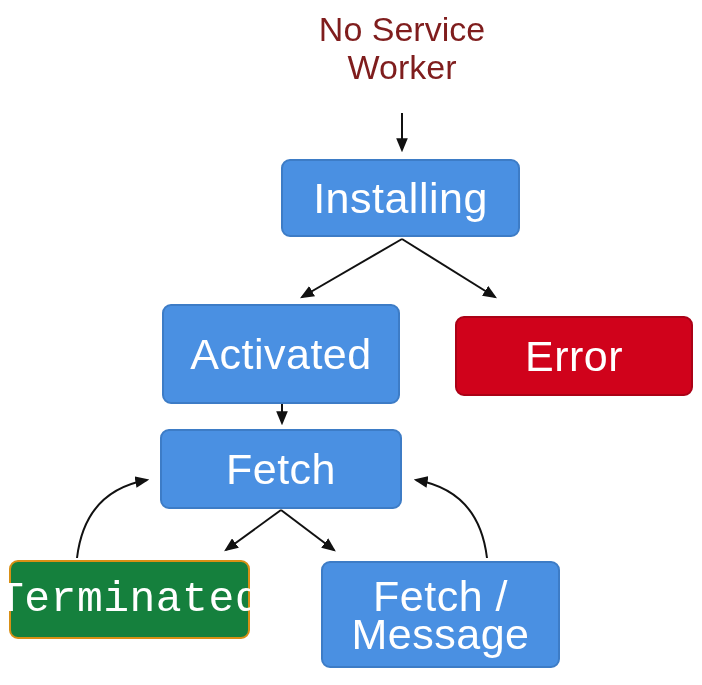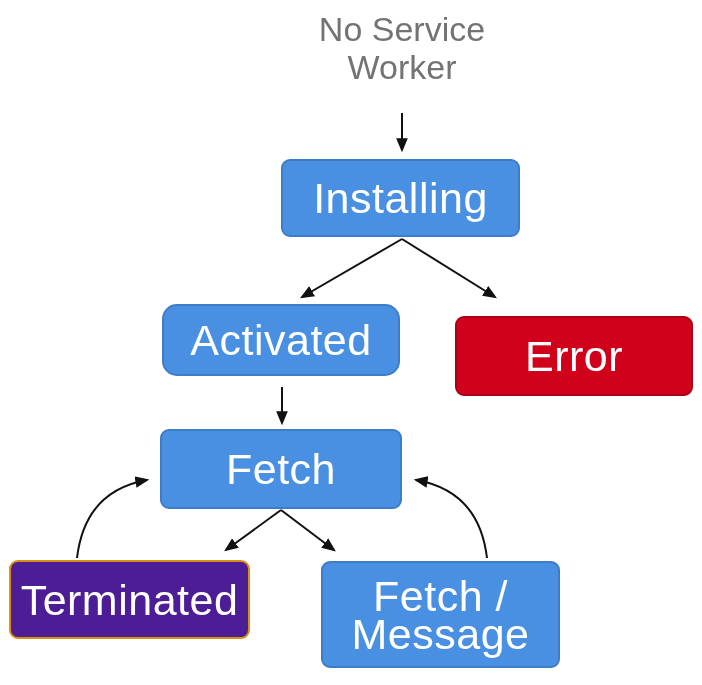--- a/index.html
+++ b/index.html
@@ -46,21 +46,21 @@
     display: flex;
     align-items: center;
     justify-content: center;
     text-align: center;
     font-size: 43px;
     line-height: 38px;
     font-weight: 400;
     letter-spacing: 0.5px;
   }
   #node-installing    { left: 281px; top: 159px; width: 239px; height: 78px; }
-  #node-activated     { left: 162px; top: 304px; width: 238px; height: 72px; border-radius: 15px; }
+  #node-activated     { left: 162px; top: 304px; width: 238px; height: 100px; }
   #node-error         { left: 455px; top: 304px; width: 238px; height: 80px; margin-top: 12px; }
   #node-idle          { left: 160px; top: 429px; width: 242px; height: 80px; }
   #node-terminated    { left: 9px;   top: 560px; width: 241px; height: 79px; }
   #node-fetch-message { left: 321px; top: 561px; width: 239px; height: 107px; }
 </style>
 </head>
 <body style="background: rgb(255, 255, 255);">
 
 <div class="canvas">
 
@@ -73,39 +73,39 @@
     <path class="edge" d="M 402 113 L 402 150" marker-end="url(#arrowhead)" stroke="#111111"></path>
     <path class="edge" d="M 402 239 L 302 297" marker-end="url(#arrowhead)" stroke="#111111"></path>
     <path class="edge" d="M 402 239 L 495 297" marker-end="url(#arrowhead)" stroke="#111111"></path>
     <path class="edge" d="M 282 387 L 282 423" marker-end="url(#arrowhead)" stroke="#111111"></path>
     <path class="edge" d="M 281 510 L 226 550" marker-end="url(#arrowhead)" stroke="#111111"></path>
     <path class="edge" d="M 281 510 L 334 550" marker-end="url(#arrowhead)" stroke="#111111"></path>
     <path class="edge" d="M 77 558 Q 85 491 147 480" marker-end="url(#arrowhead)" stroke="#111111"></path>
     <path class="edge" d="M 487 558 Q 479 491 416 480" marker-end="url(#arrowhead)" stroke="#111111"></path>
   </svg>
 
-  <div class="diagram-title" style="color: #737373;">No Service Worker</div>
+  <div class="diagram-title" style="color: #7f1d1d;">No Service Worker</div>
 
   <div class="node" id="node-installing" style="background: rgb(74, 144, 226); border-color: rgb(61, 124, 198); color: rgb(255, 255, 255);">
     <span>Installing</span>
   </div>
 
   <div class="node" id="node-activated" style="background: rgb(74, 144, 226); border-color: rgb(61, 124, 198); color: rgb(255, 255, 255);">
     <span>Activated</span>
   </div>
 
   <div class="node" id="node-error" style="background: rgb(208, 2, 27); border-color: rgb(171, 1, 22); color: rgb(255, 255, 255);">
     <span>Error</span>
   </div>
 
   <div class="node" id="node-idle" style="background: rgb(74, 144, 226); border-color: rgb(61, 124, 198); color: rgb(255, 255, 255);">
     <span>Fetch</span>
   </div>
 
-  <div class="node" id="node-terminated" style="background: #4c1d95; border-color: rgb(217, 143, 21); color: rgb(255, 255, 255);">
+  <div class="node" id="node-terminated" style="background: #15803d; border-color: rgb(217, 143, 21); color: rgb(255, 255, 255); font-family: Liberation Mono, monospace;">
     <span>Terminated</span>
   </div>
 
   <div class="node" id="node-fetch-message" style="background: rgb(74, 144, 226); border-color: rgb(61, 124, 198); color: rgb(255, 255, 255);">
     <span>Fetch / Message</span>
   </div>
 
 </div>
 
 </body></html>

